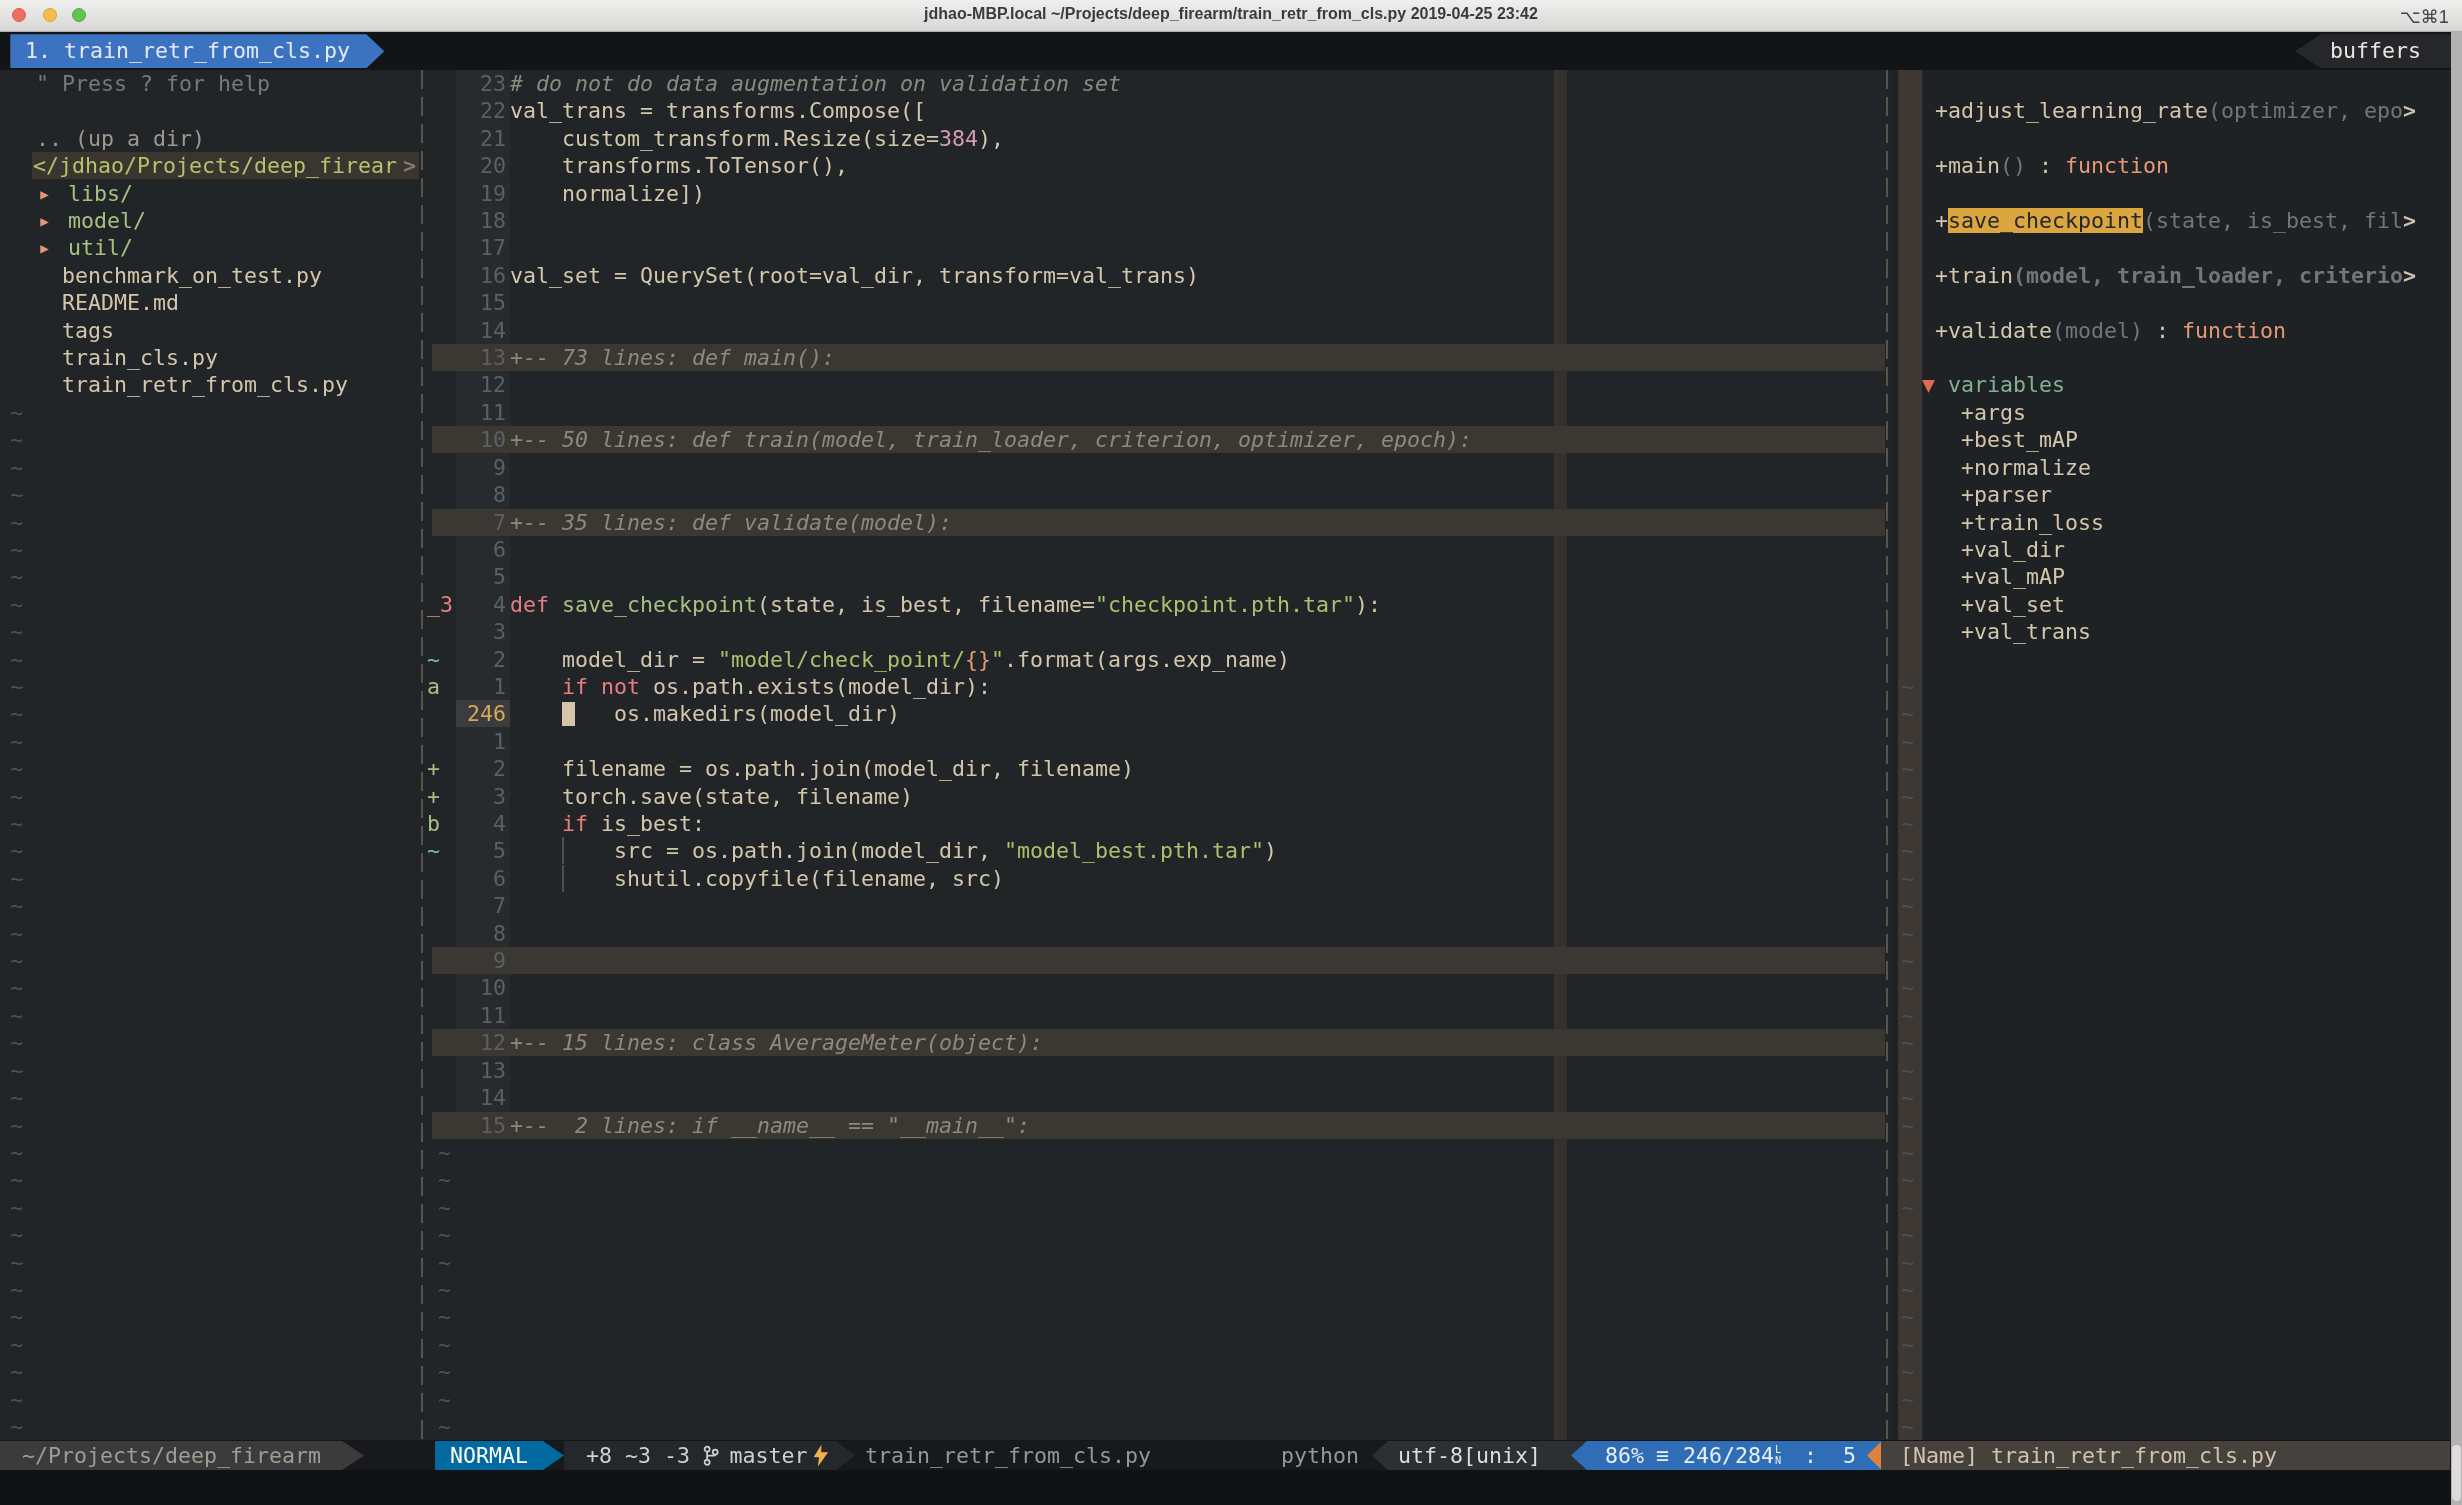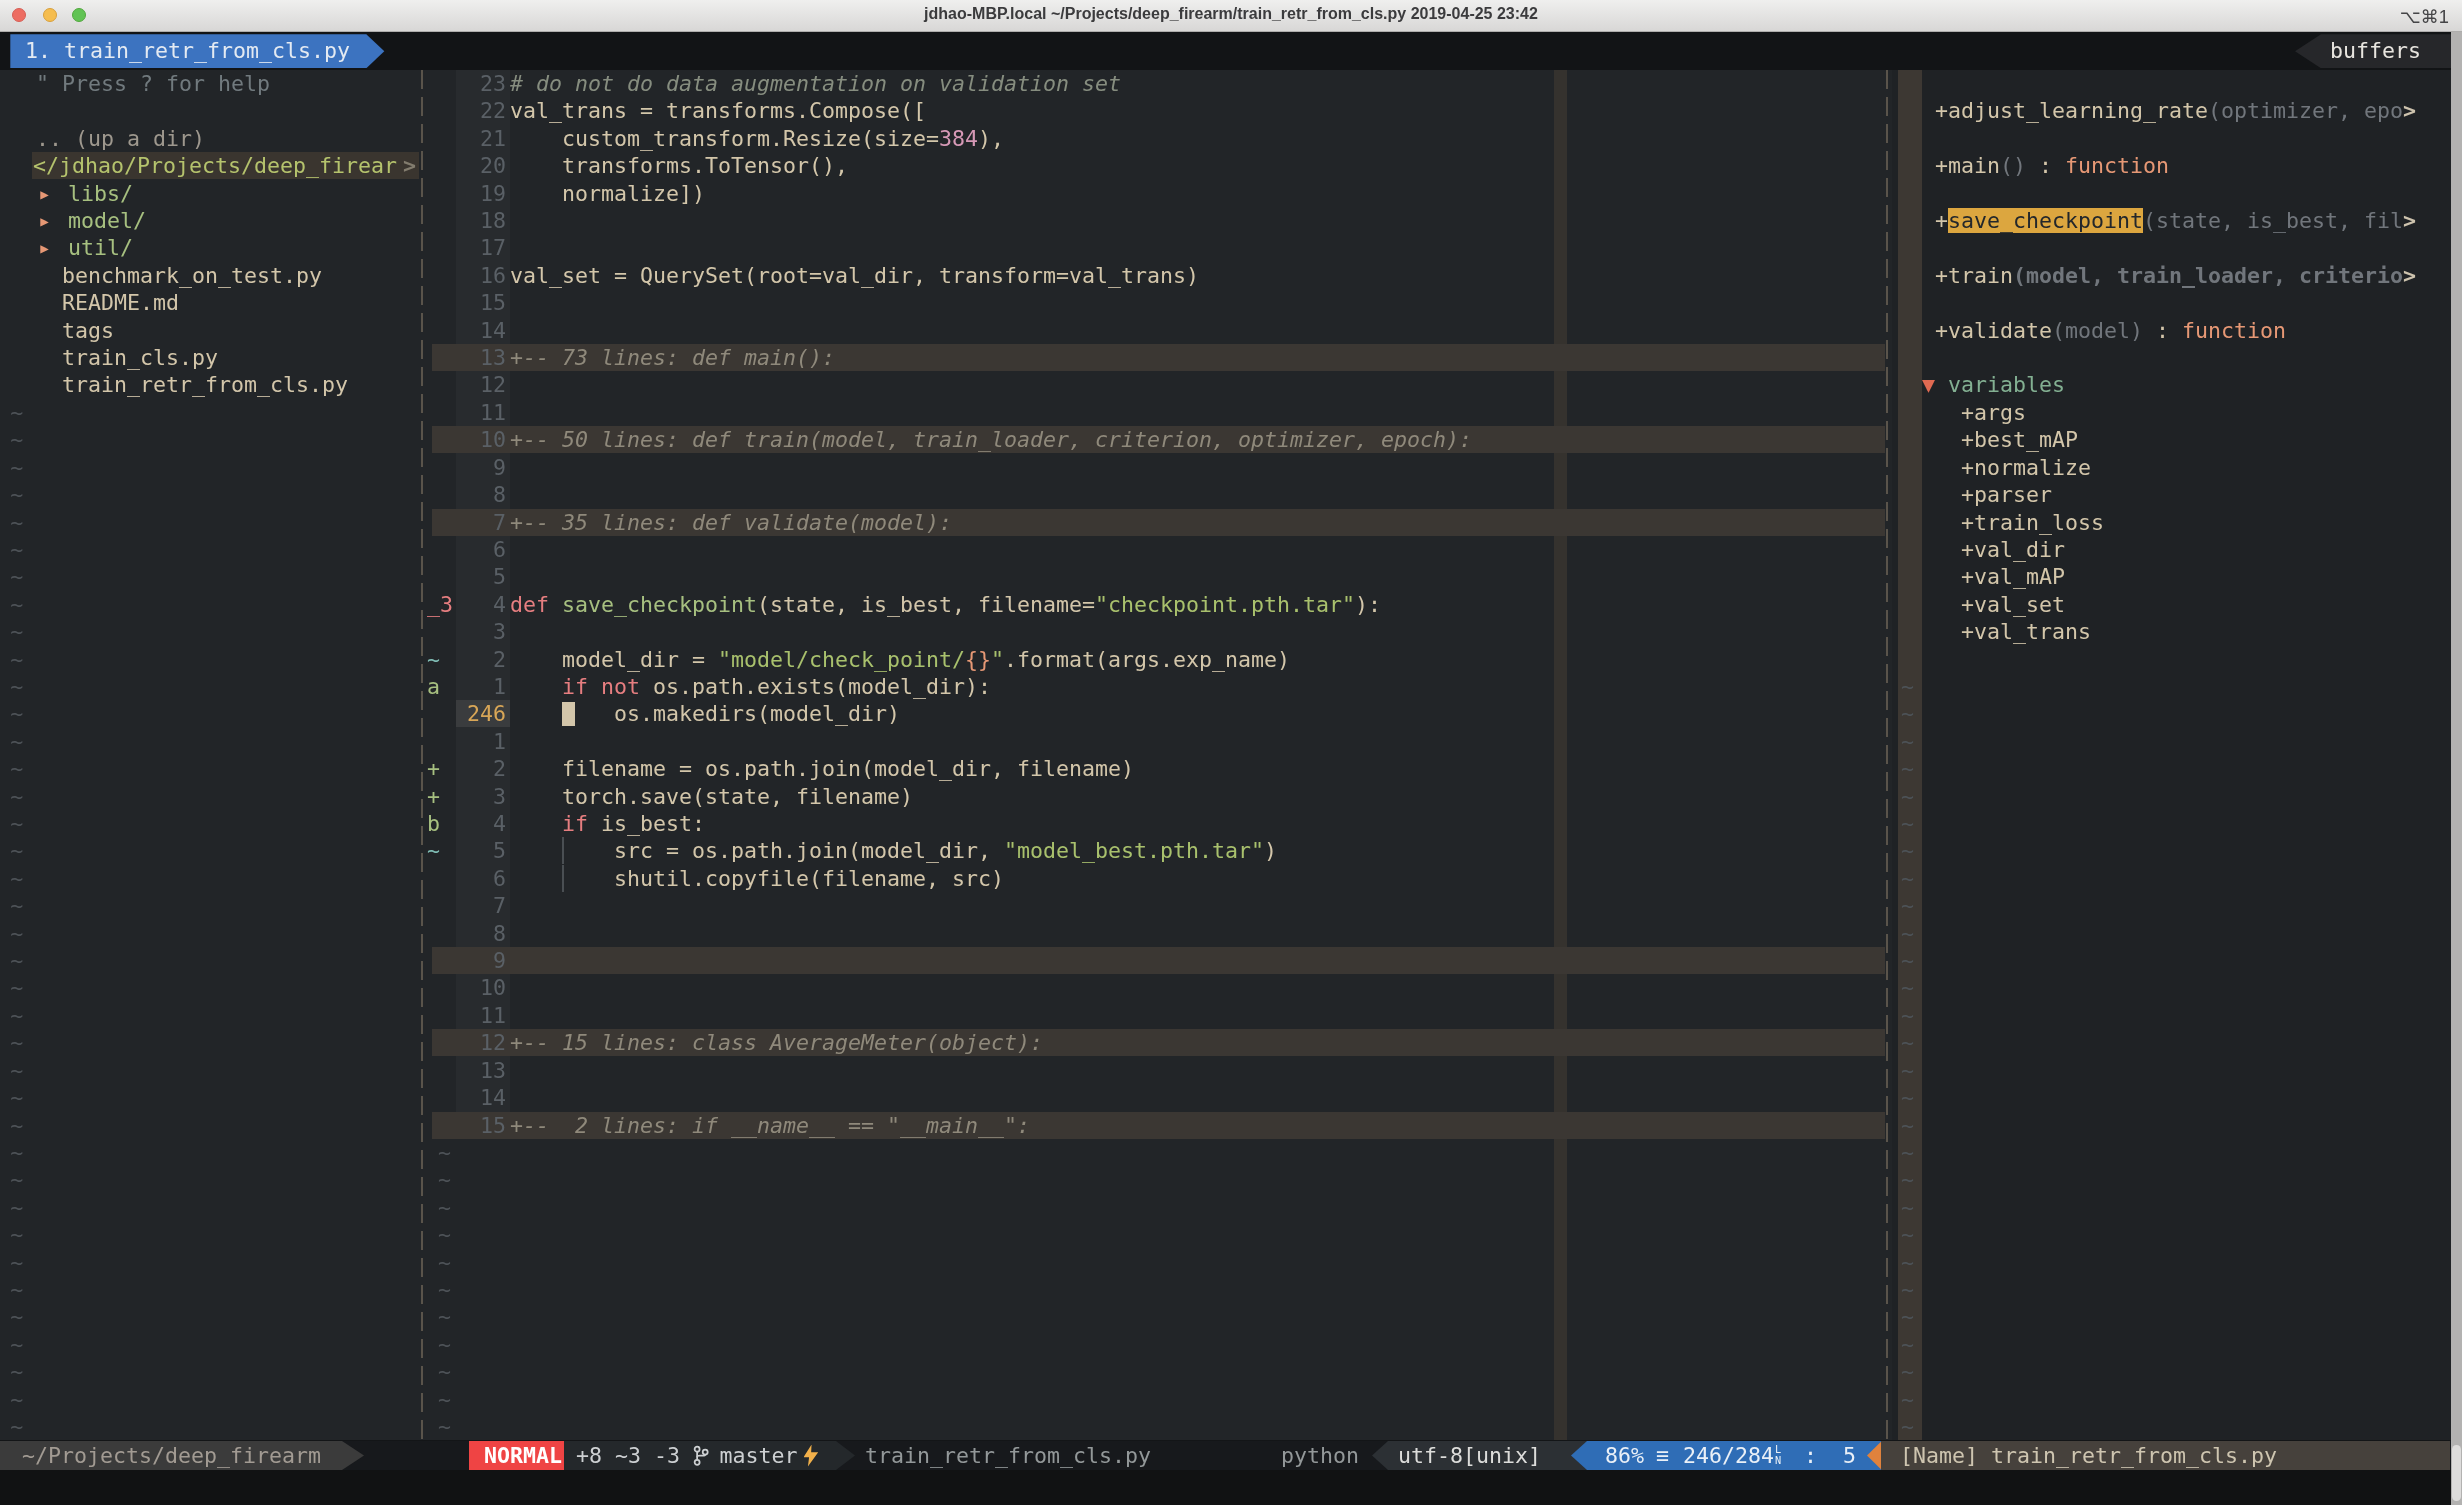--- a/index.html
+++ b/index.html
@@ -59,26 +59,26 @@
   .tag-txt{position:absolute;left:1935px;white-space:pre;}
   .tag-tri{position:absolute;left:1922px;color:#e06a52;}
   .tag-label{position:absolute;left:1948px;color:var(--aqua);}
   .tag-trunc{color:#cdc3ae;font-weight:bold;}
   .tok-hl{background:#dca63f;color:#23272b;}
   
   #statusbar{left:0;top:1441px;width:2462px;height:29px;background:#17191c;line-height:29px;color:#939899;}
   #sl-cwd{position:absolute;left:0;top:0;width:364px;height:29px;background:#3b3b3b;
     clip-path:polygon(0 0,342px 0,364px 50%,342px 100%,0 100%);color:#a29b93;}
   #sl-cwd span{margin-left:22px;}
-  #sl-mode{position:absolute;left:435px;top:0;width:129px;height:29px;background:#ef4444;
-    clip-path:polygon(0 0,108px 0,129px 50%,108px 100%,0 100%);color:#fff;font-weight:bold;margin-left:34px;}
+  #sl-mode{position:absolute;left:435px;top:0;width:129px;height:29px;background:#0369a1;
+    clip-path:polygon(0 0,108px 0,129px 50%,108px 100%,0 100%);color:#fff;font-weight:normal;}
   #sl-mode span{display:inline-block;width:108px;text-align:center;}
   #sl-git{position:absolute;left:564px;top:0;width:291px;height:29px;background:#24282b;
     clip-path:polygon(0 0,272px 0,291px 50%,272px 100%,0 100%);color:#cdd0d2;display:flex;align-items:center;}
-  #sl-hunks{margin-left:12px;}
+  #sl-hunks{margin-left:22px;}
   #branch-icon{margin-left:11.7px;}
   #sl-branch{margin-left:10.3px;}
   #bolt-icon{margin-left:5.9px;width:14.7px;height:22px;background:#f1b04a;
     clip-path:polygon(55% 0,0 58%,38% 58%,30% 100%,100% 35%,52% 35%);}
   #sl-filename{position:absolute;left:865px;}
   #sl-filetype{position:absolute;left:1281px;}
   #sl-enc{position:absolute;left:1372px;top:0;width:215px;height:29px;background:#2c3034;
     clip-path:polygon(16px 0,100% 0,100% 100%,16px 100%,0 50%);color:#dcdcda;}
   #sl-enc span{margin-left:26px;}
   #sl-pos{position:absolute;left:1571px;top:0;width:310px;height:29px;background:#2f6db6;

